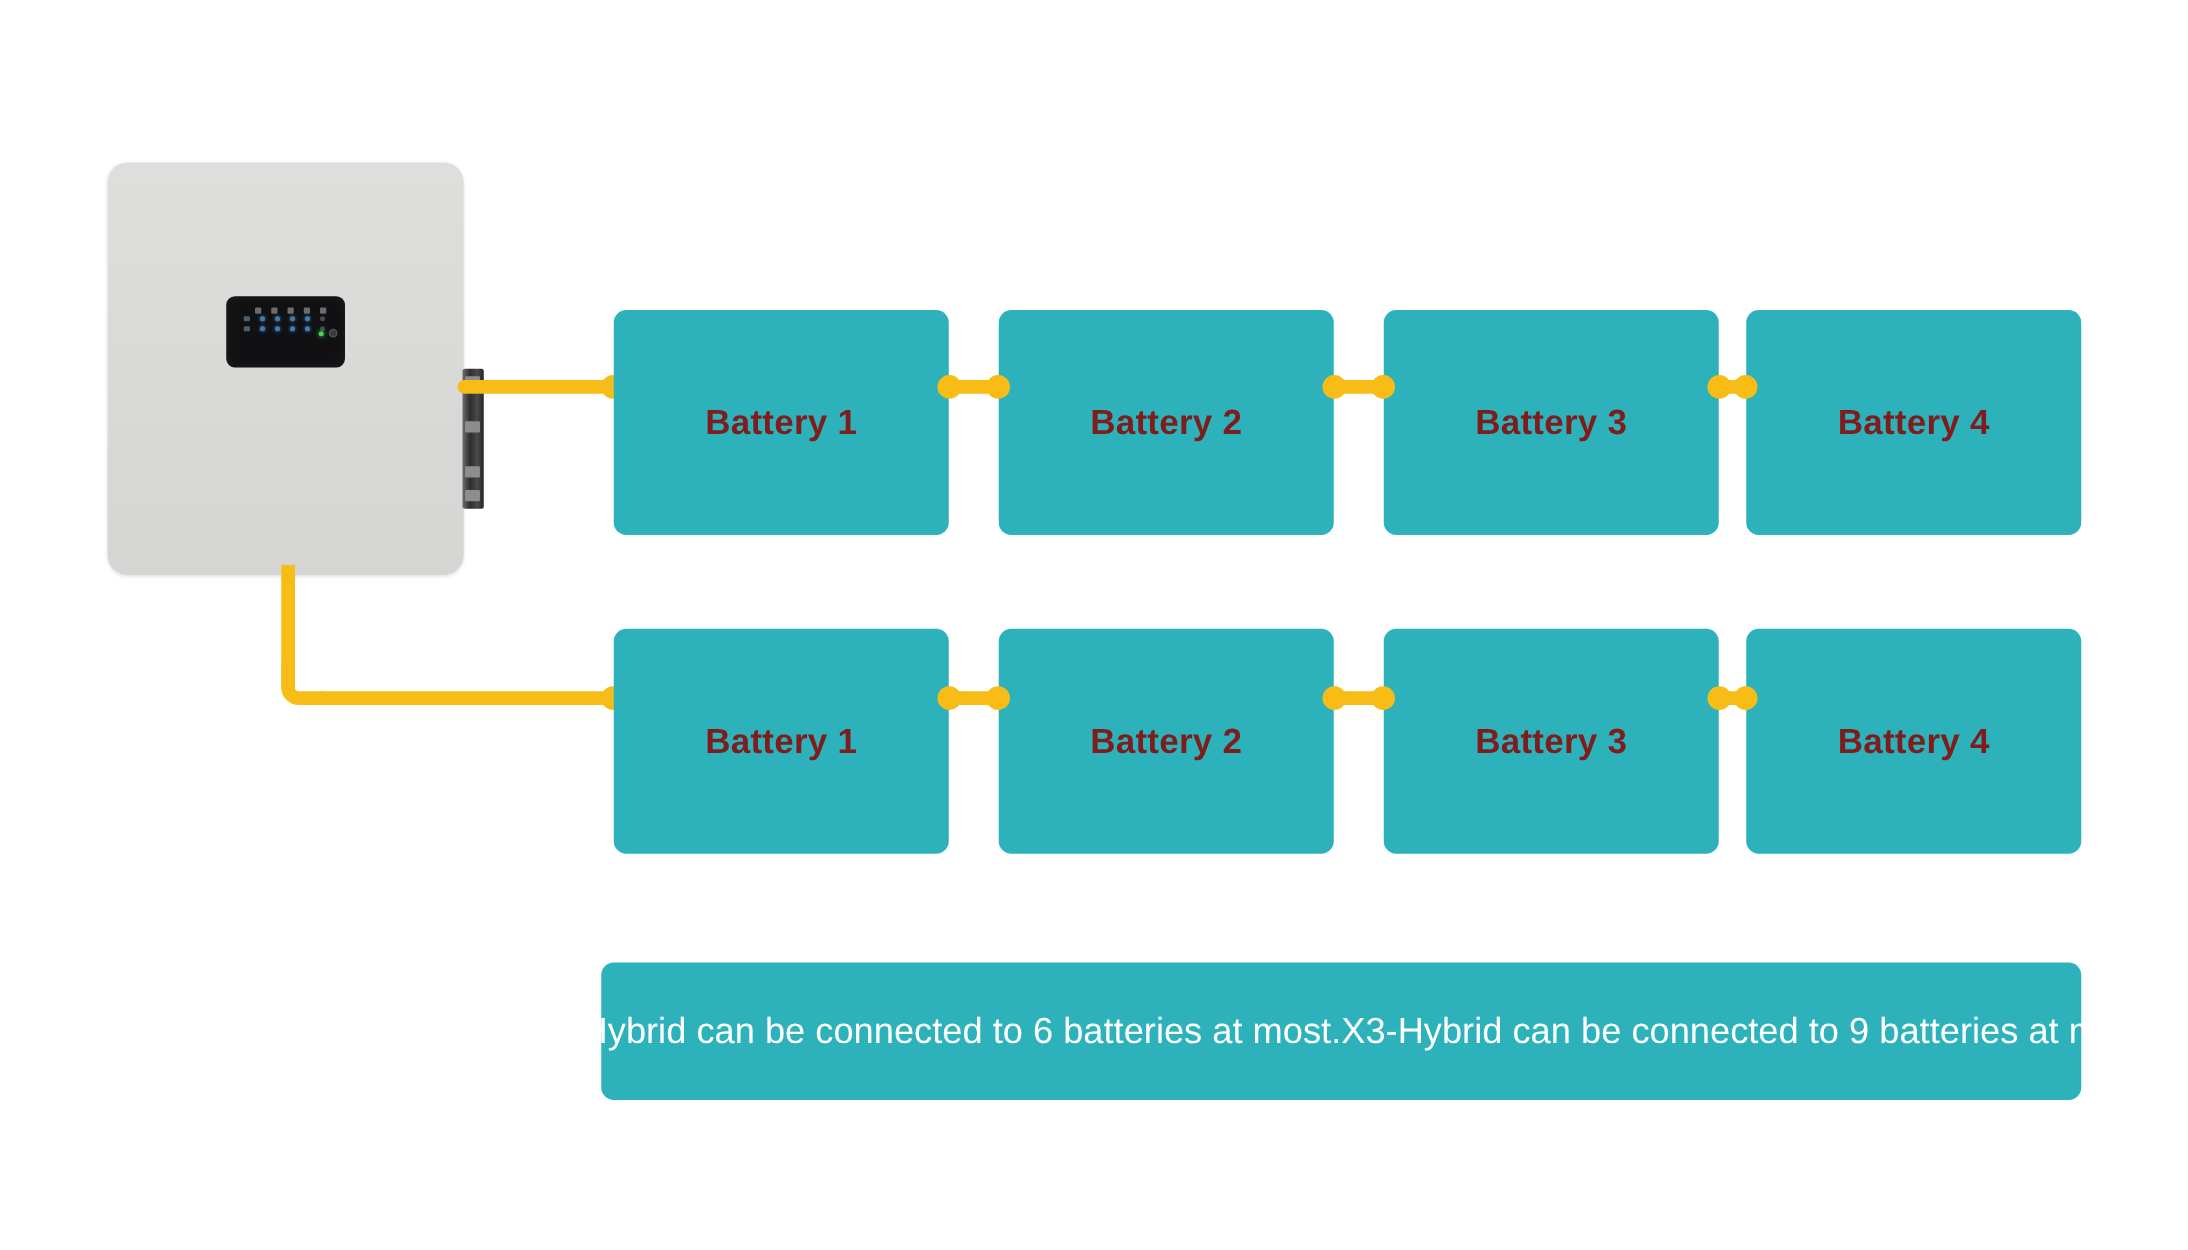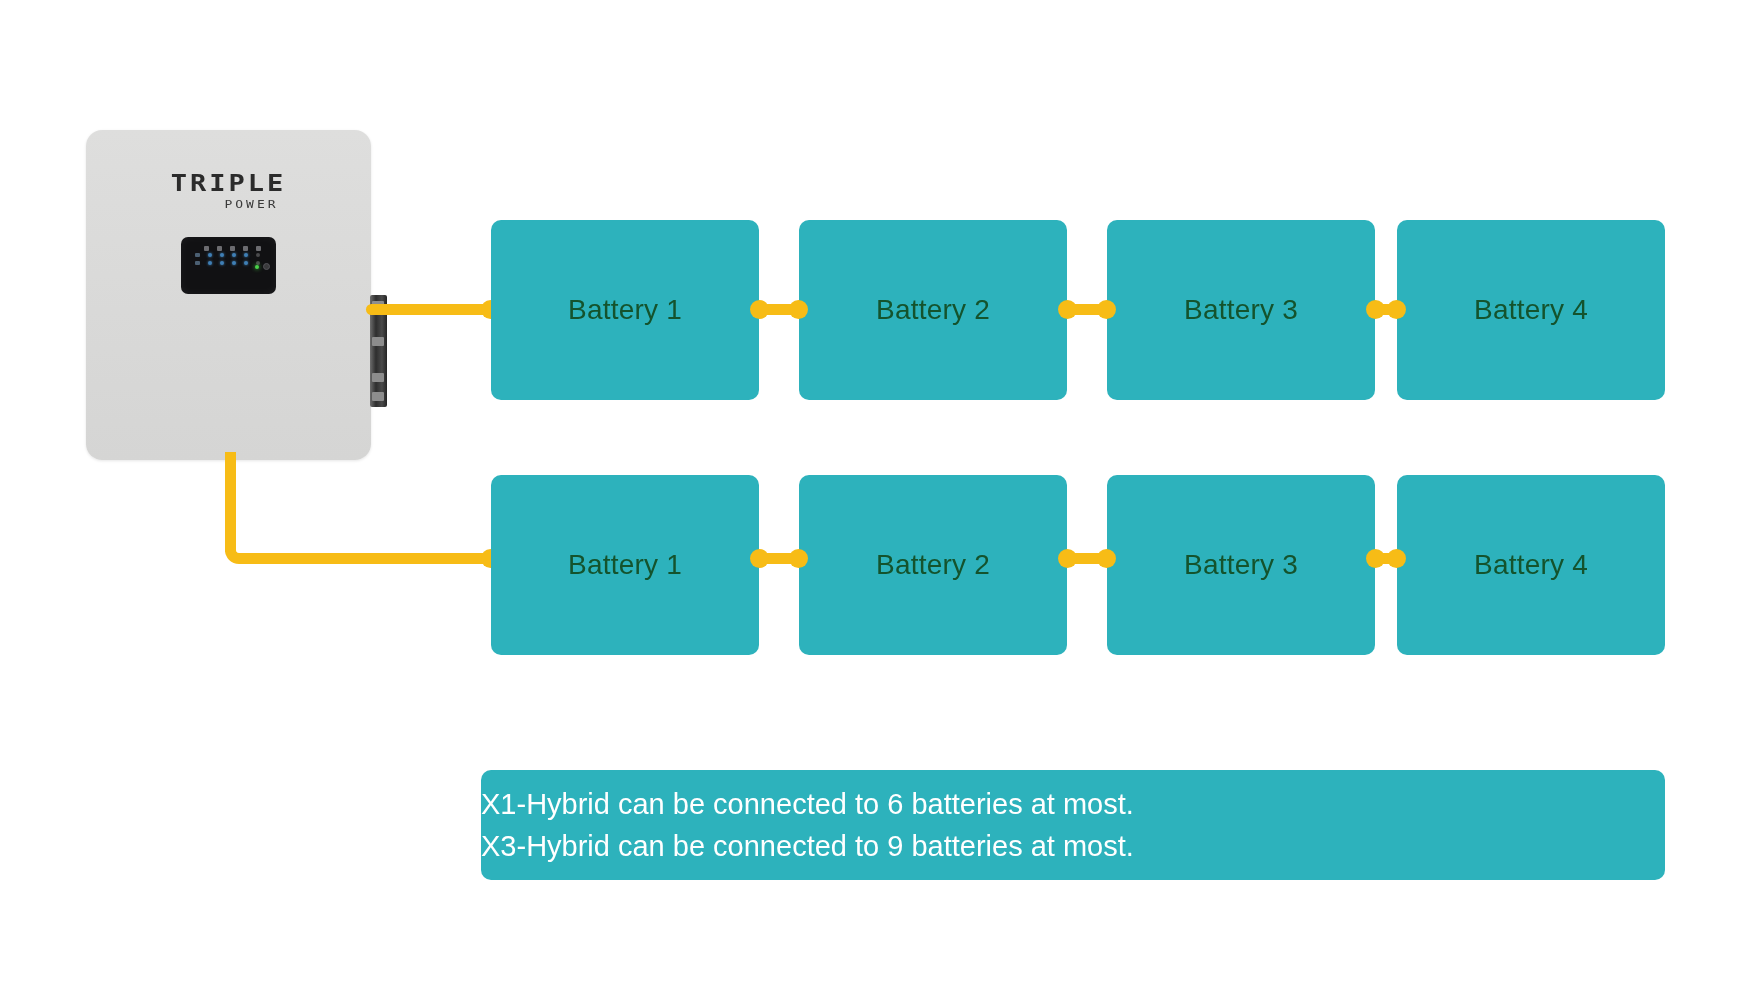--- a/index.html
+++ b/index.html
@@ -102,27 +102,28 @@
     background: #8d8d8d;
     border-radius: 1px;
   }
 
   
   .battery {
     position: absolute;
     height: 180px;
     background: #2db2bc;
     border-radius: 10px;
-    color: #14532d;
+    color: #7f1d1d;
     display: flex;
     align-items: center;
     justify-content: center;
     font-size: 28px;
-    font-weight: 400;
+    font-weight: 700;
     letter-spacing: 0.2px;
+    margin-top: 28px;
   }
 
   
   .wire-h {
     position: absolute;
     height: 11px;
     background: #f7bc16;
     border-radius: 6px;
   }
   .wire-v {
@@ -150,42 +151,39 @@
   
   #note-banner {
     position: absolute;
     left: 481px;
     top: 770px;
     width: 1184px;
     height: 110px;
     background: #2db2bc;
     border-radius: 10px;
     display: flex;
-    flex-direction: column;
+    flex-direction: row;
+    align-items: center;
     justify-content: center;
     color: #ffffff;
   }
   .note-line {
     font-size: 29px;
     line-height: 42px;
     font-weight: 400;
     white-space: nowrap;
   }
 </style>
 </head>
 <body>
 
 <div id="canvas">
 
   <div id="inverter">
 
-    <div id="inverter-logo">
-      <span class="logo-triple">TRIPLE</span>
-      <span class="logo-power">POWER</span>
-    </div>
 
     <div id="inverter-display">
       <div class="led-grid">
         <div class="led-icon-row">
           <span class="led-icon"></span>
           <span class="led-icon"></span>
           <span class="led-icon"></span>
           <span class="led-icon"></span>
           <span class="led-icon"></span>
         </div>

